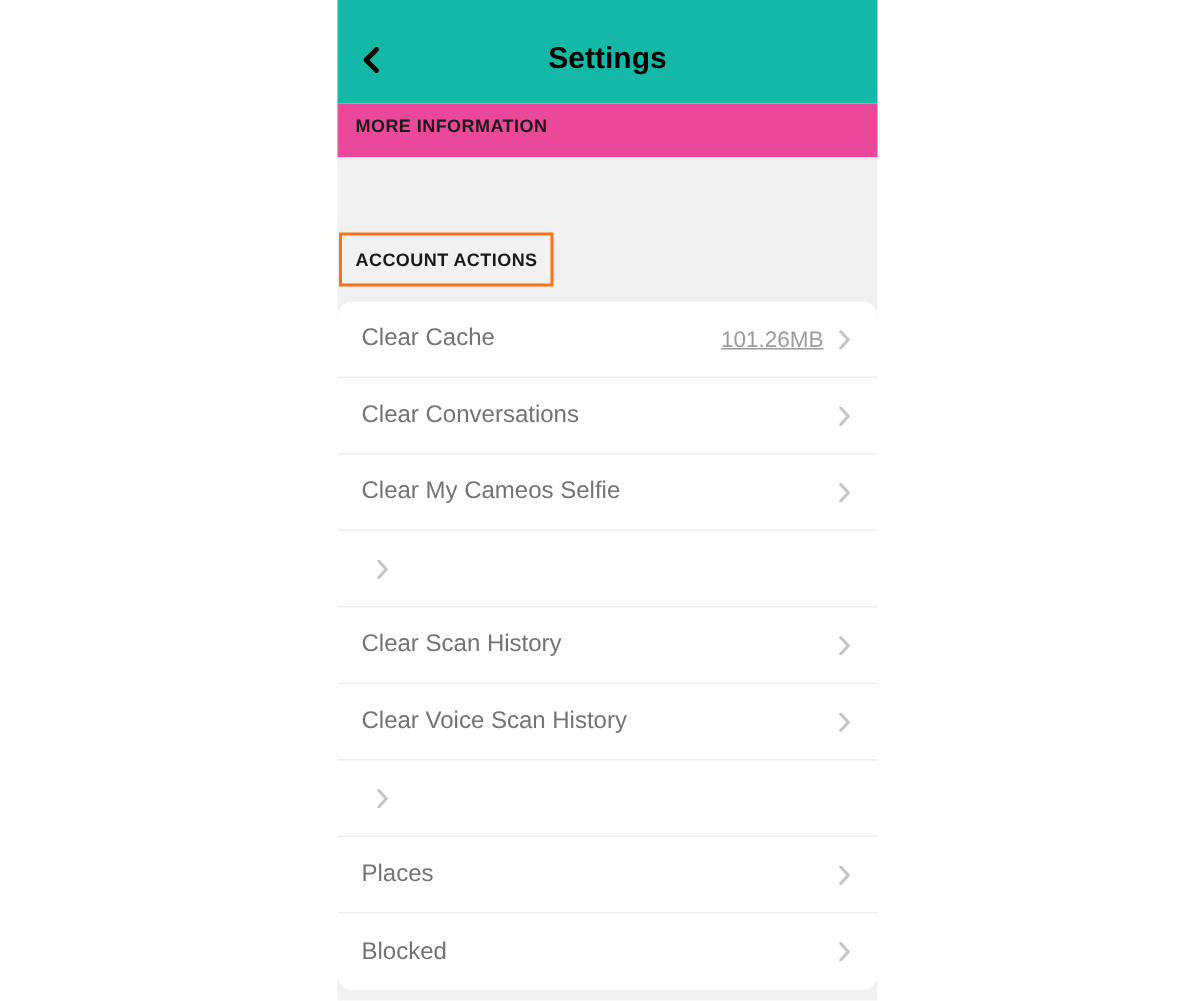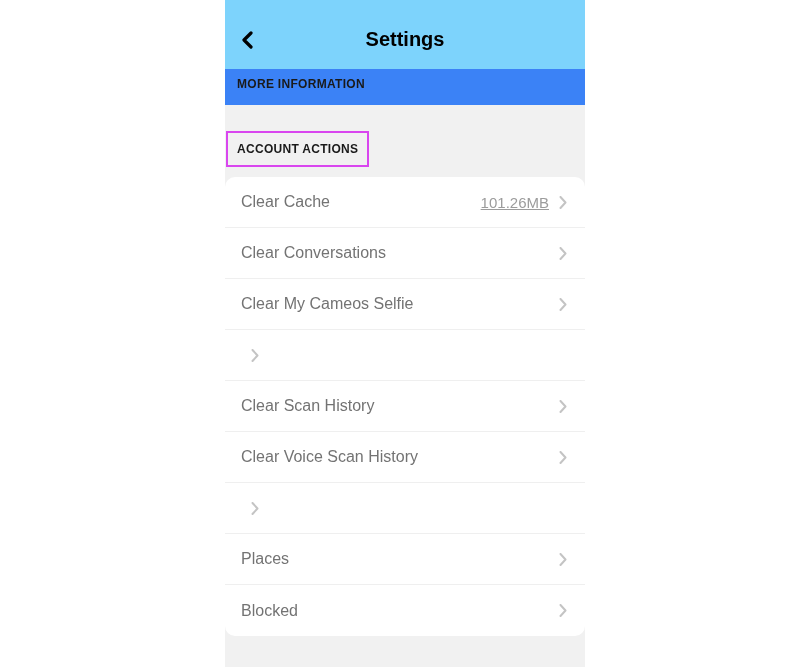--- a/index.html
+++ b/index.html
@@ -16,21 +16,21 @@
     }
     .screen {
       width: 360px;
       margin-left: 225px;
       position: relative;
     }
     .header {
       display: flex;
       align-items: flex-start;
       padding: 28px 10px 18px 10px;
-      background: #7dd3fc;
+      background: #14b8a6;
       position: relative;
     }
     .back-btn {
       position: absolute;
       left: 10px;
       width: 24px;
       height: 24px;
       display: flex;
       align-items: center;
       justify-content: center;
@@ -46,37 +46,38 @@
       font-size: 20px;
       font-weight: 700;
       color: #000;
     }
     .more-info {
       padding: 8px 12px 14px 12px;
       font-size: 12px;
       font-weight: 700;
       letter-spacing: 0.3px;
       color: #1a1a1a;
-      background: #3b82f6;
+      background: #ec4899;
     }
     .gray-area {
       background: #f1f1f1;
       padding-top: 26px;
       min-height: 600px;
     }
     .section-header {
       font-size: 12px;
       font-weight: 700;
       letter-spacing: 0.3px;
       color: #1a1a1a;
       padding: 9px 9px 9px 9px;
       margin-bottom: 10px;
       display: inline-block;
-      border: 2px solid #d946ef;
+      border: 2px solid #f97316;
       margin-left: -2px;
+      margin-top: 24px;
     }
     .section-header-wrap {
       padding: 0 3px;
     }
     .list {
       background: #ffffff;
       border-radius: 10px;
       margin: 0 0px;
       overflow: hidden;
     }

